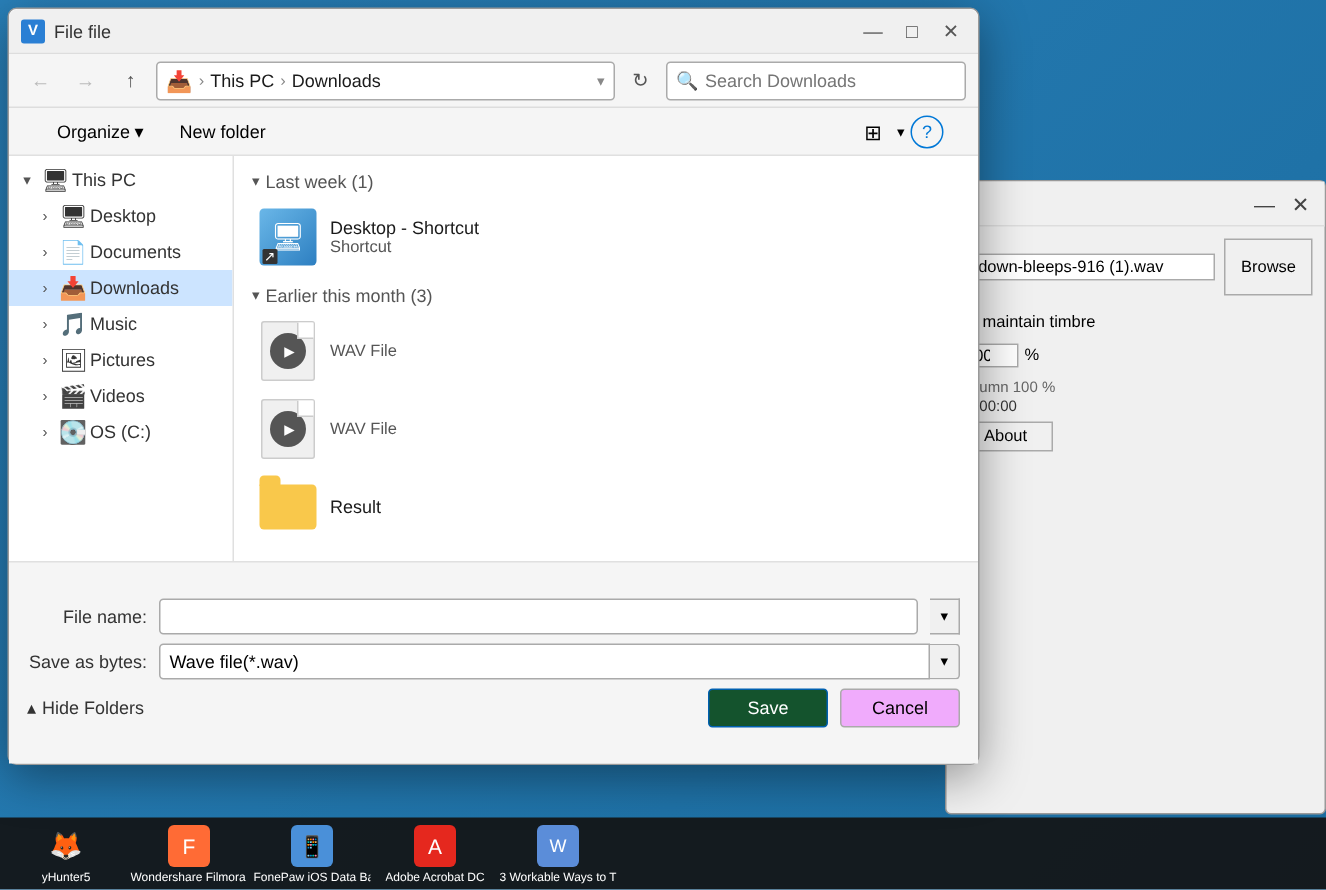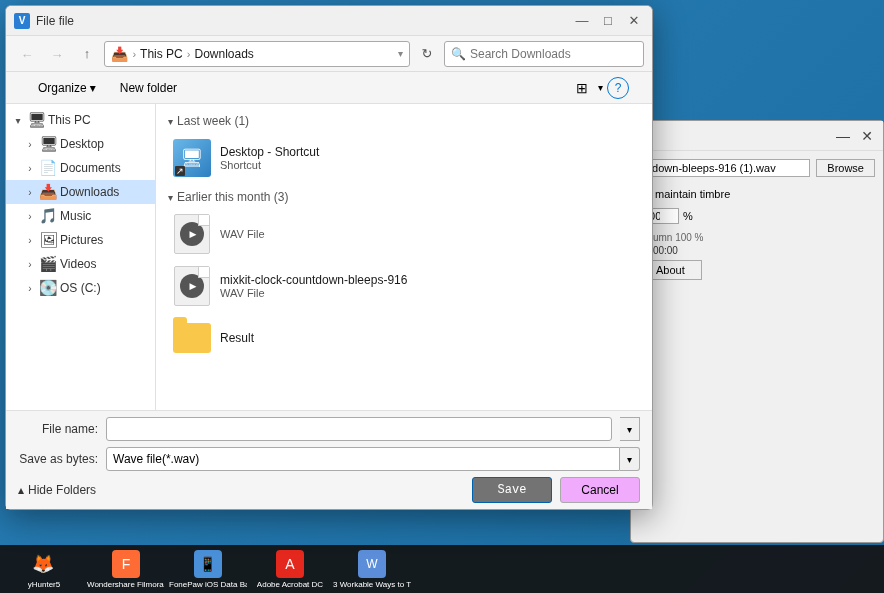--- a/index.html
+++ b/index.html
@@ -104,21 +104,21 @@
       background: #fff;
       border: 1px solid #aaa;
       padding: 2px 6px;
       font-size: 11px;
       flex: 1;
       white-space: nowrap;
       overflow: hidden;
       text-overflow: ellipsis;
     }
     .bg-browse-btn {
-      padding: 2px 10px;
+      padding: 12px 10px;
       font-size: 11px;
       border: 1px solid #aaa;
       background: #f0f0f0;
       cursor: pointer;
     }
     .bg-about-btn {
       padding: 3px 16px;
       font-size: 11px;
       border: 1px solid #aaa;
       background: #f0f0f0;
@@ -475,21 +475,21 @@
       font-size: 9px;
       color: #fff;
       background: #333;
       padding: 0 1px;
       border-radius: 1px;
     }
 
     
     .dialog-bottom {
       border-top: 1px solid #e0e0e0;
-      padding: 6px 12px;
+      padding: 24px 12px;
       background: #f5f5f5;
     }
     .bottom-row {
       display: flex;
       align-items: center;
       gap: 8px;
       margin-bottom: 6px;
     }
     .bottom-label {
       width: 80px;
@@ -569,24 +569,23 @@
     .action-btn {
       width: 80px;
       height: 26px;
       border: 1px solid #aaa;
       border-radius: 3px;
       background: #f0abfc;
       cursor: pointer;
       font-size: 12px;
     }
     .action-btn.primary {
-      background: #737373;
+      background: #14532d;
       color: #fff;
       border-color: #0060b0;
-      font-family: Liberation Mono, monospace;
     }
 
     
     .digi-band {
       position: absolute;
       bottom: 60px;
       left: 440px;
       right: 0;
       height: 110px;
       display: flex;
@@ -783,21 +782,20 @@
         </div>
       </div>
 
       <div class="file-item">
         <div class="file-thumb">
           <div class="wav-icon">
             <div class="wav-play"></div>
           </div>
         </div>
         <div class="file-info">
-          <div class="file-name">mixkit-clock-countdown-bleeps-916</div>
           <div class="file-type">WAV File</div>
         </div>
       </div>
 
       <div class="file-item">
         <div class="file-thumb">
           <div class="folder-icon"></div>
         </div>
         <div class="file-info">
           <div class="file-name">Result</div>

